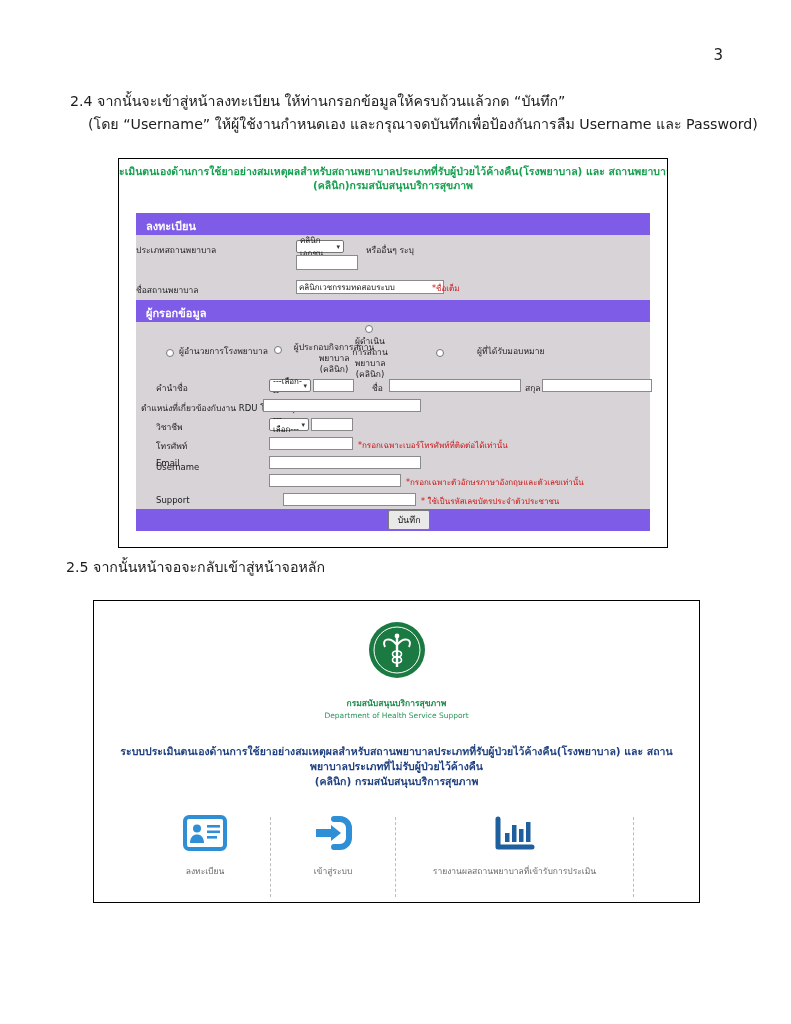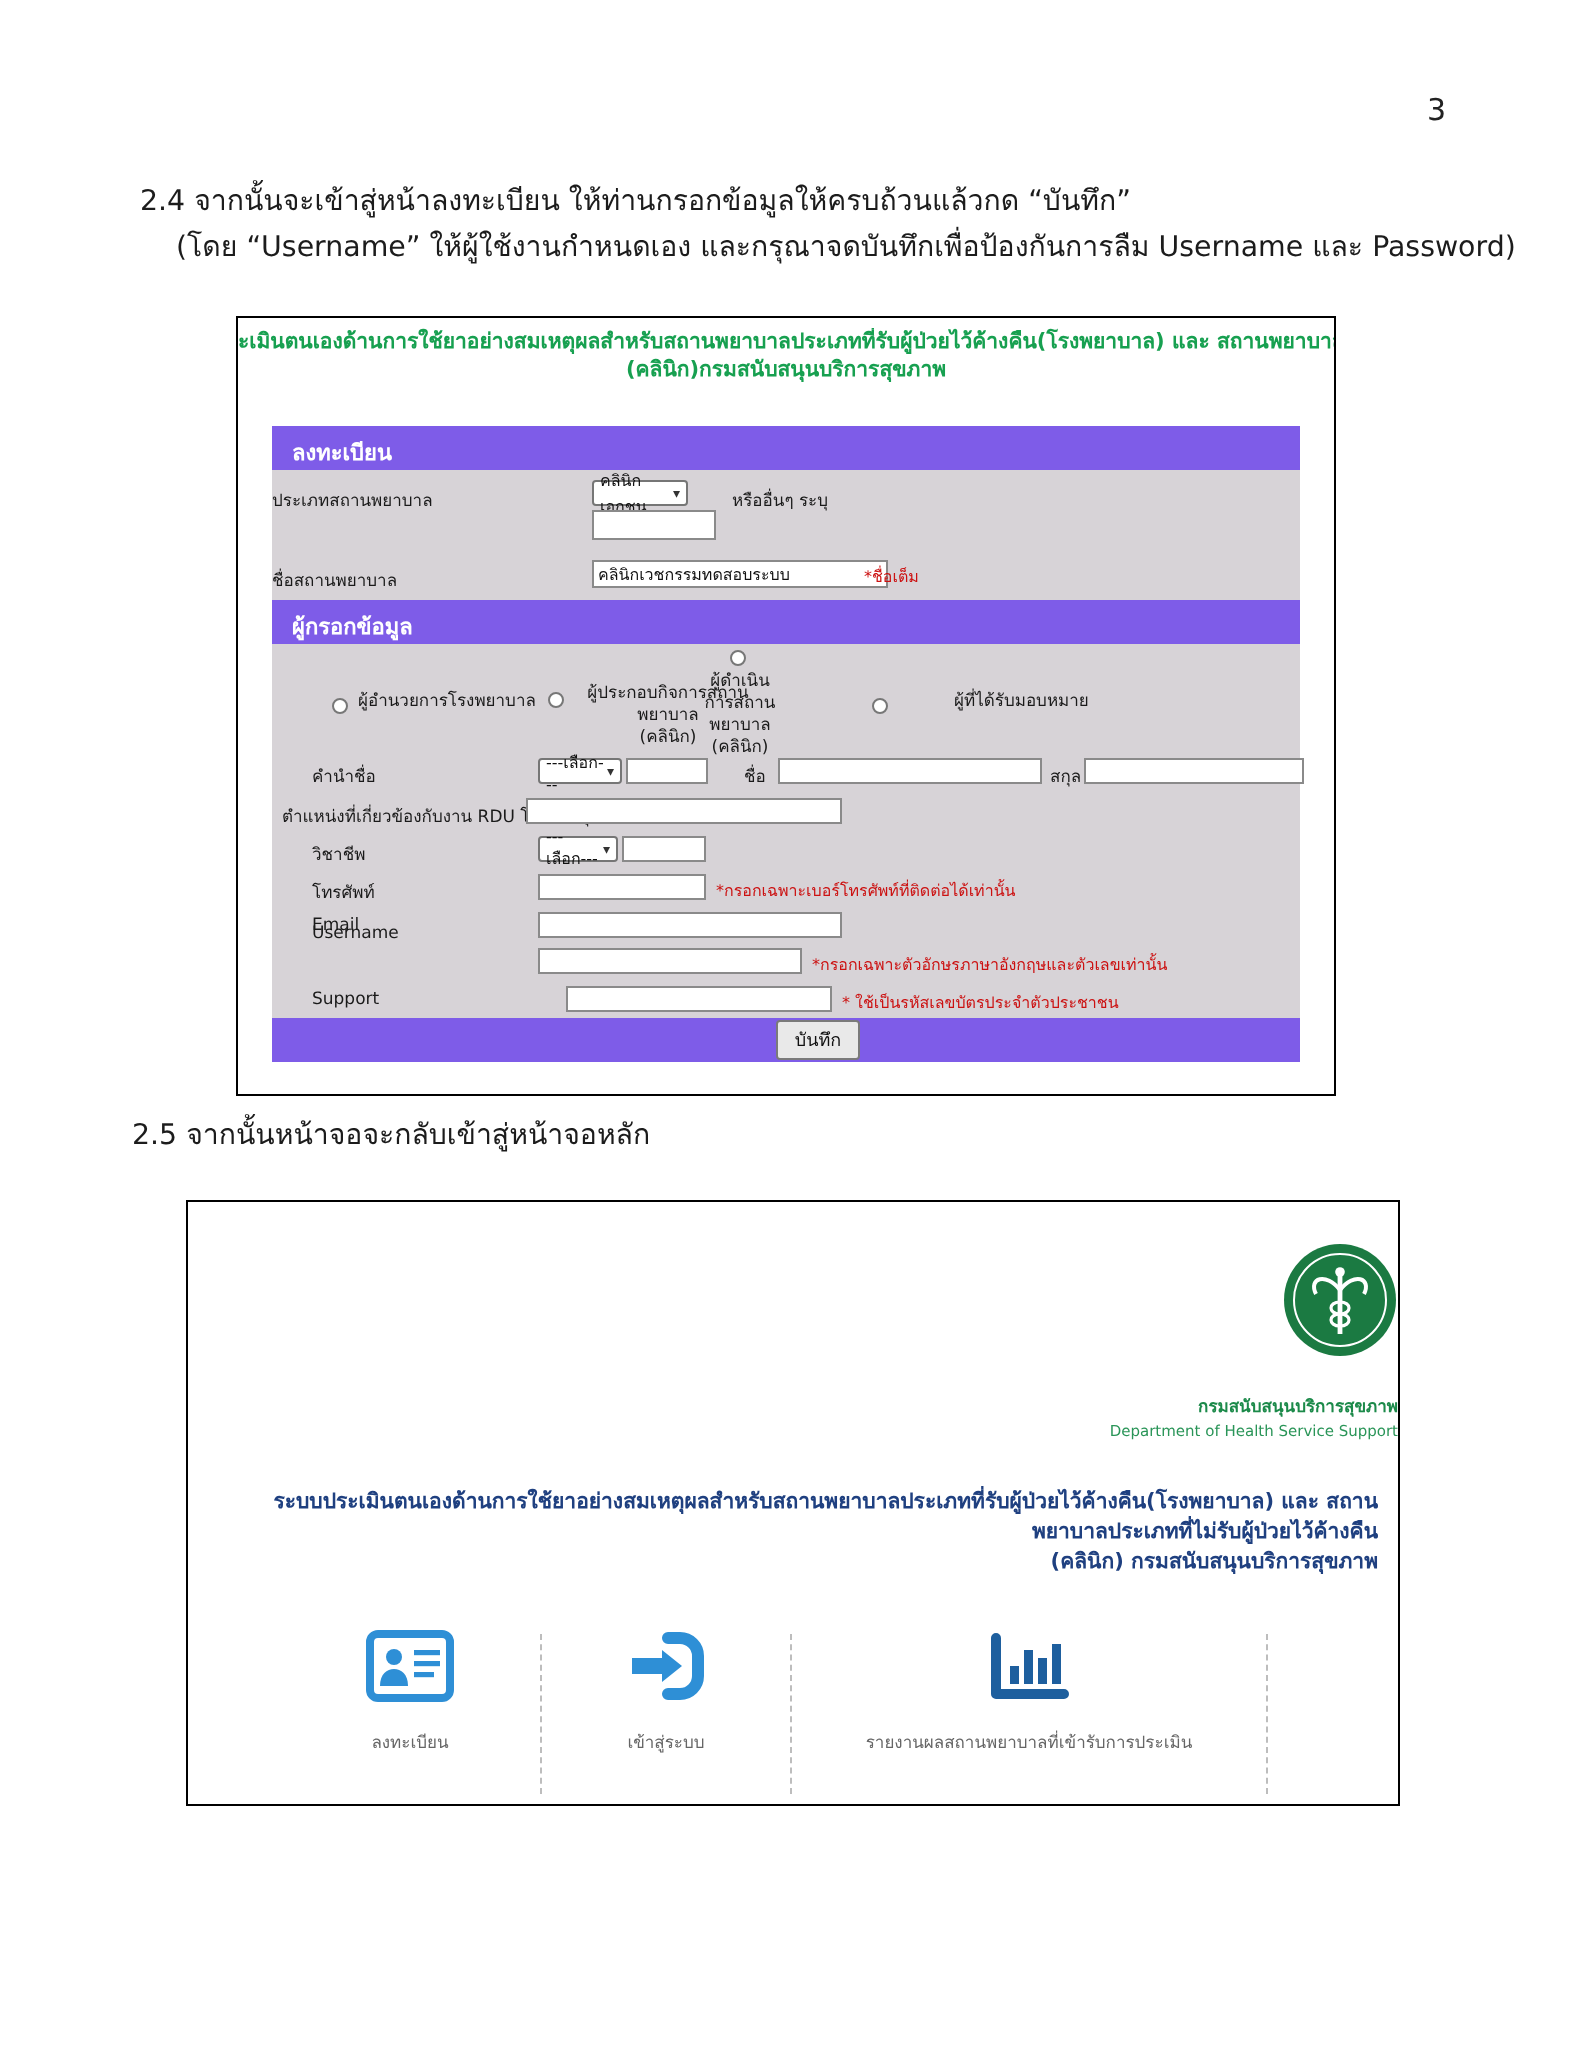--- a/index.html
+++ b/index.html
@@ -24,21 +24,21 @@
   .tinput { position:absolute; background:#fff; border:1px solid #8a8a8a; font-size:8px; color:#111; padding:0 2px; font-family:"DejaVu Sans", sans-serif; }
   .rednote { position:absolute; font-size:8px; color:#cc1111; }
   .radio { position:absolute; width:8px; height:8px; border:1px solid #777; border-radius:50%; background:#fff; }
   .radio-lbl { position:absolute; font-size:8.5px; color:#1a1a1a; line-height:11px; }
   .center { text-align:center; }
   .s1-footer { position:absolute; left:17px; right:17px; top:350px; height:22px; background:#7e5ce8; display:flex; align-items:center; justify-content:center; }
   .save-btn { background:#e9e9e9; border:1px solid #7a7a7a; border-radius:2px; font-size:9px; color:#111; padding:2px 8px; font-family:"DejaVu Sans", sans-serif;margin-left:32px; }
   .s1-link { position:absolute; left:0; right:0; top:386px; text-align:center; font-size:15px; color:#3a6cc8; }
 
   
-  .shot2 { position:absolute; left:93px; top:600px; width:607px; height:303px; background:#fff; border:1.5px solid #000; overflow:hidden; text-align:right; }
+  .shot2 { position:absolute; left:93px; top:600px; width:607px; height:303px; background:#fff; border:1.5px solid #000; overflow:hidden; text-align:center; }
   .logo-wrap { margin-top:20px; }
   .dept-thai { margin-top:13px; font-size:8.5px; font-weight:bold; color:#1c8a4a; }
   .dept-eng { margin-top:1px; font-size:7.5px; color:#2a9558; }
   .home-title { margin-top:24px; font-size:10.5px; font-weight:bold; color:#1f4080; line-height:15px; padding:0 10px; }
   .menu-row { margin-top:26px; margin-left:46px; display:flex; align-items:flex-start; }
   .menu-item { display:flex; flex-direction:column; align-items:center; }
   .menu-item .m-label { margin-top:13px; font-size:8.5px; color:#666; }
   .mi-1 { width:130px; } .mi-2 { width:124px; } .mi-3 { width:237px; }
   .vdash { border-left:1px dashed #bdbdbd; height:80px; width:0; margin-top:2px; }
 </style>

